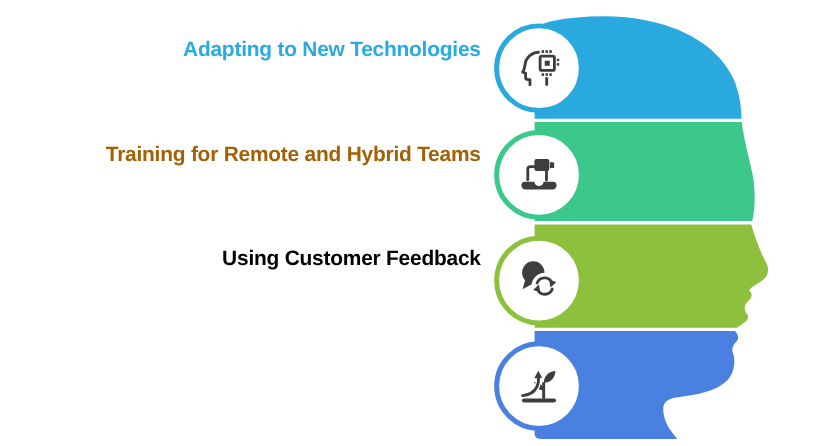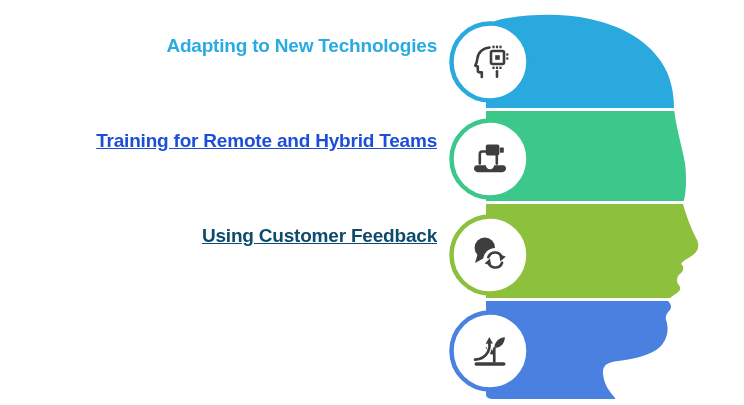--- a/index.html
+++ b/index.html
@@ -39,22 +39,22 @@
   }
   .ic-fill { fill: currentColor; stroke: none; }
   .badge { fill: #ffffff; stroke-width: 4.5; }
 </style>
 </head>
 <body>
 
 <div class="stage">
 
   <div class="label l1 one-line" style="color: rgb(41, 171, 226);">Adapting to New Technologies</div>
-  <div class="label l2 one-line" style="color: #1d4ed8; text-decoration: underline;">Training for Remote and Hybrid Teams</div>
-  <div class="label l3 one-line" style="color: #0c4a6e; text-decoration: underline;">Using Customer Feedback</div>
+  <div class="label l2 one-line" style="color: #a16207;">Training for Remote and Hybrid Teams</div>
+  <div class="label l3 one-line" style="color: #000000;">Using Customer Feedback</div>
 
   <svg class="head-svg" width="744" height="405" viewBox="0 0 744 405">
     <defs>
       <path id="headPath" d="M486 394 L486 34 C486 26 492 21 502 19 C530 14 562 13 590 19 C628 27 655 46 667 72 C672 84 674 96 674 108 C676 128 682 146 685 163 C687 180 686 194 683 204 C686 215 691 228 696 238 C699 243 699 248 696 252 C691 258 684 259 681 264 C684 266 684 270 681 273 C677 276 676 280 678 284 C681 287 681 290 677 293 C673 296 669 298 668 301 C671 304 672 307 670 310 C667 313 665 316 666 320 C669 328 668 338 661 346 C651 356 633 359 618 361 C607 362 602 366 603 374 C604 384 609 391 615 398 L615 399 L494 399 C489 399 486 398 486 394 Z"></path>
       <clipPath id="clipBand0">
           <rect x="430" y="0" width="310" height="108"></rect>
         </clipPath>
       <clipPath id="clipBand1">
           <rect x="430" y="111" width="310" height="90"></rect>
         </clipPath>

